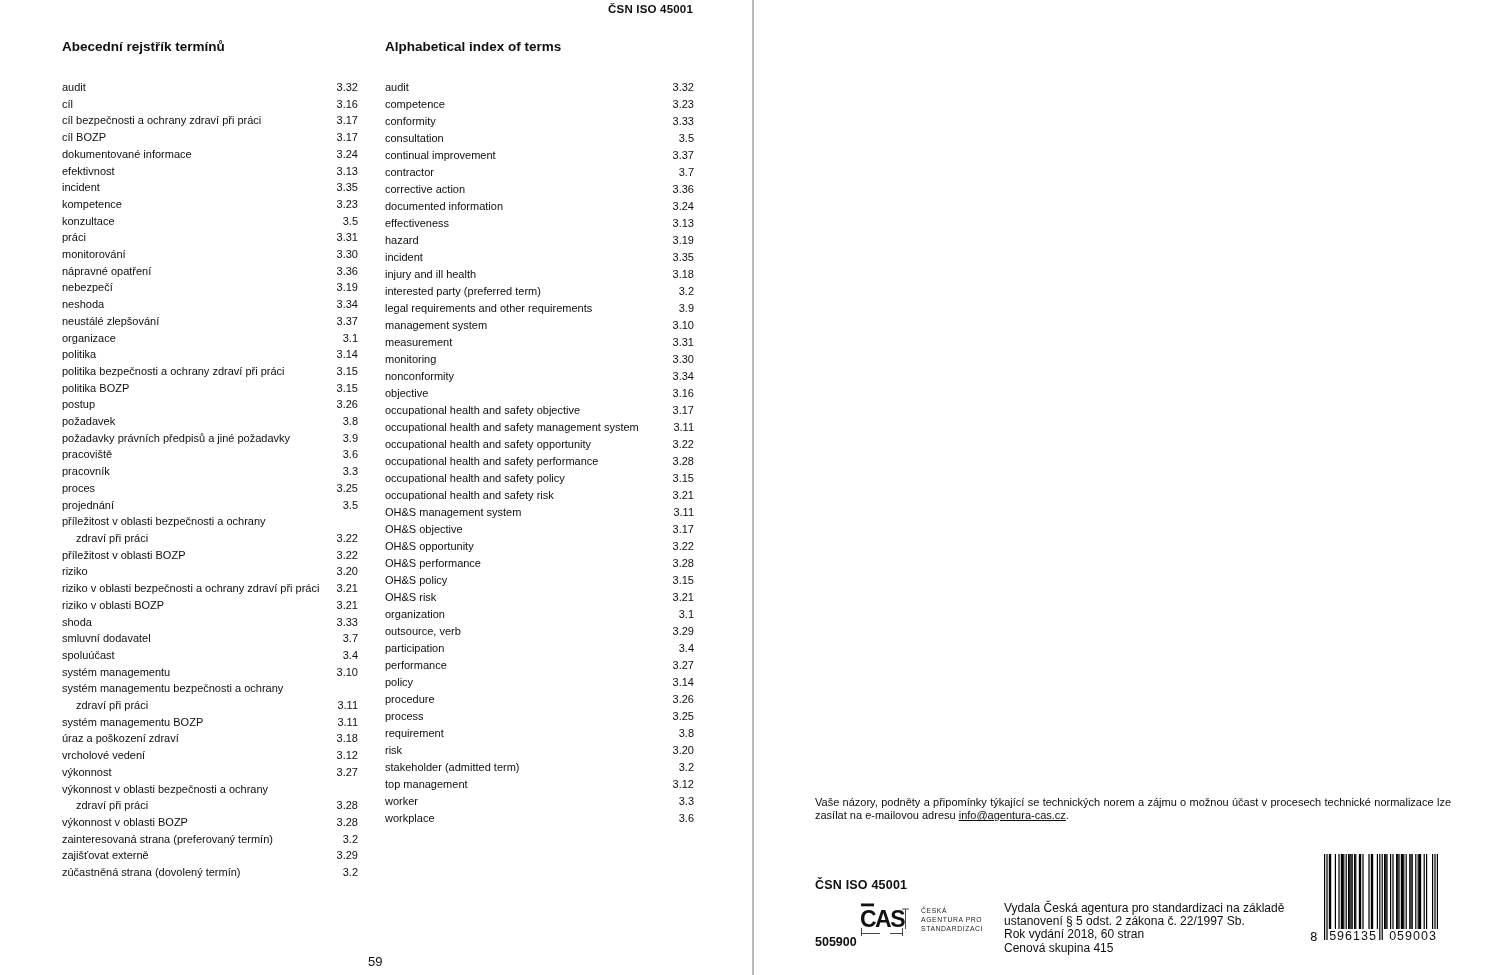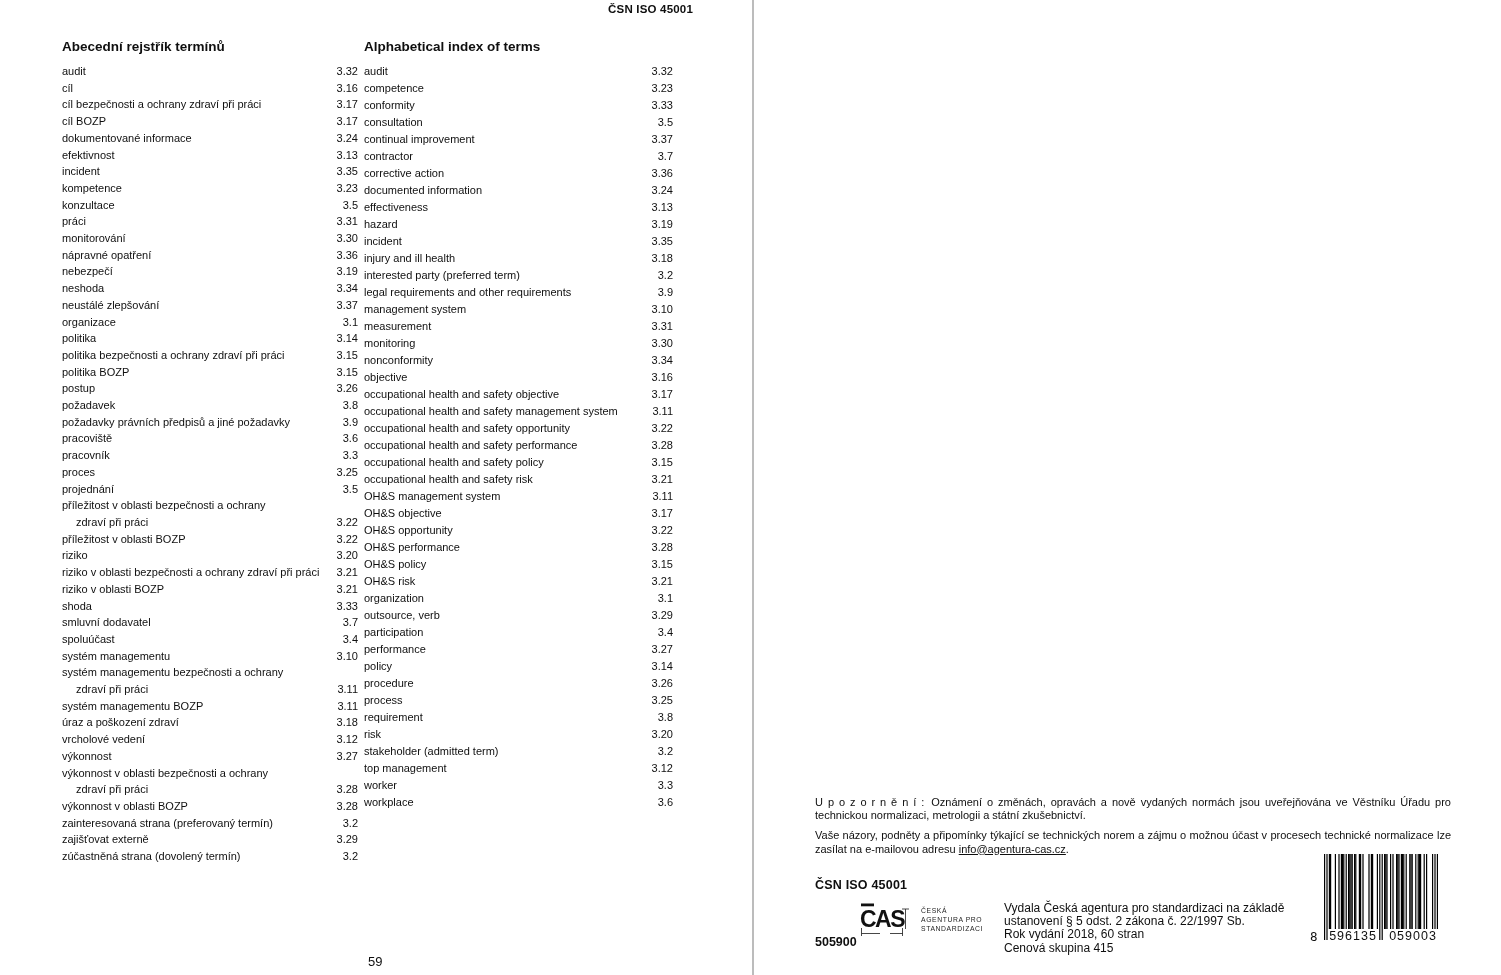--- a/index.html
+++ b/index.html
@@ -14,23 +14,23 @@
   .page-divider {
     position:absolute; left:752px; top:0; width:2px; height:975px;
     background:#bcbcbc;
   }
   .top-header {
     position:absolute; left:608px; top:3px;
     font-size:11.5px; font-weight:bold; letter-spacing:0.2px;
   }
   .index-col { position:absolute; top:38px; }
   .index-col.czech   { left:62px;  width:296px; }
-  .index-col.english { left:364px; width:309px; }
+  .index-col.english { left:385px; width:309px; }
   .index-title {
-    font-size:13.5px; font-weight:bold; line-height:17px; margin-bottom:8px;
+    font-size:13.5px; font-weight:bold; line-height:17px; margin-bottom:24px;
     white-space:nowrap;
   }
   .index-row {
     display:flex; justify-content:space-between; align-items:flex-end;
     font-size:11px;
   }
   .czech .index-row   { line-height:16.7px; }
   .english .index-row { line-height:17px; }
   .index-row .term { white-space:nowrap; }
   .index-row .term .cont { padding-left:14px; }
@@ -633,21 +633,20 @@
         <div class="ref">3.6</div>
       </div>
     </div>
 </div>
 
 <div class="page-number">59</div>
 
 <div class="page-divider"></div>
 
 <div class="notice-block">
-  <p><span class="notice-label">U p o z o r n ě n í :</span><span>Oznámení o změnách, opravách a nově vydaných normách jsou uveřejňována ve Věstníku Úřadu pro technickou normalizaci, metrologii a státní zkušebnictví.</span></p>
   <p><span>Vaše názory, podněty a připomínky týkající se technických norem a zájmu o možnou účast v procesech technické normalizace lze zasílat na e-mailovou adresu </span><a href="#" class="email-link">info@agentura-cas.cz</a><span>.</span></p>
 </div>
 
 <div class="std-number">ČSN ISO 45001</div>
 
 <div class="publisher-logo">
   <svg width="56" height="37" viewBox="0 0 56 37" aria-hidden="true">
     <rect x="1" y="2.5" width="13" height="2.8" fill="#111"></rect>
     <text x="0" y="26" font-family="Liberation Sans, sans-serif" font-size="23" font-weight="bold" letter-spacing="-1.5" fill="#111">CAS</text>
     <line x1="1.5" y1="27" x2="1.5" y2="35" stroke="#333" stroke-width="0.9"></line>

